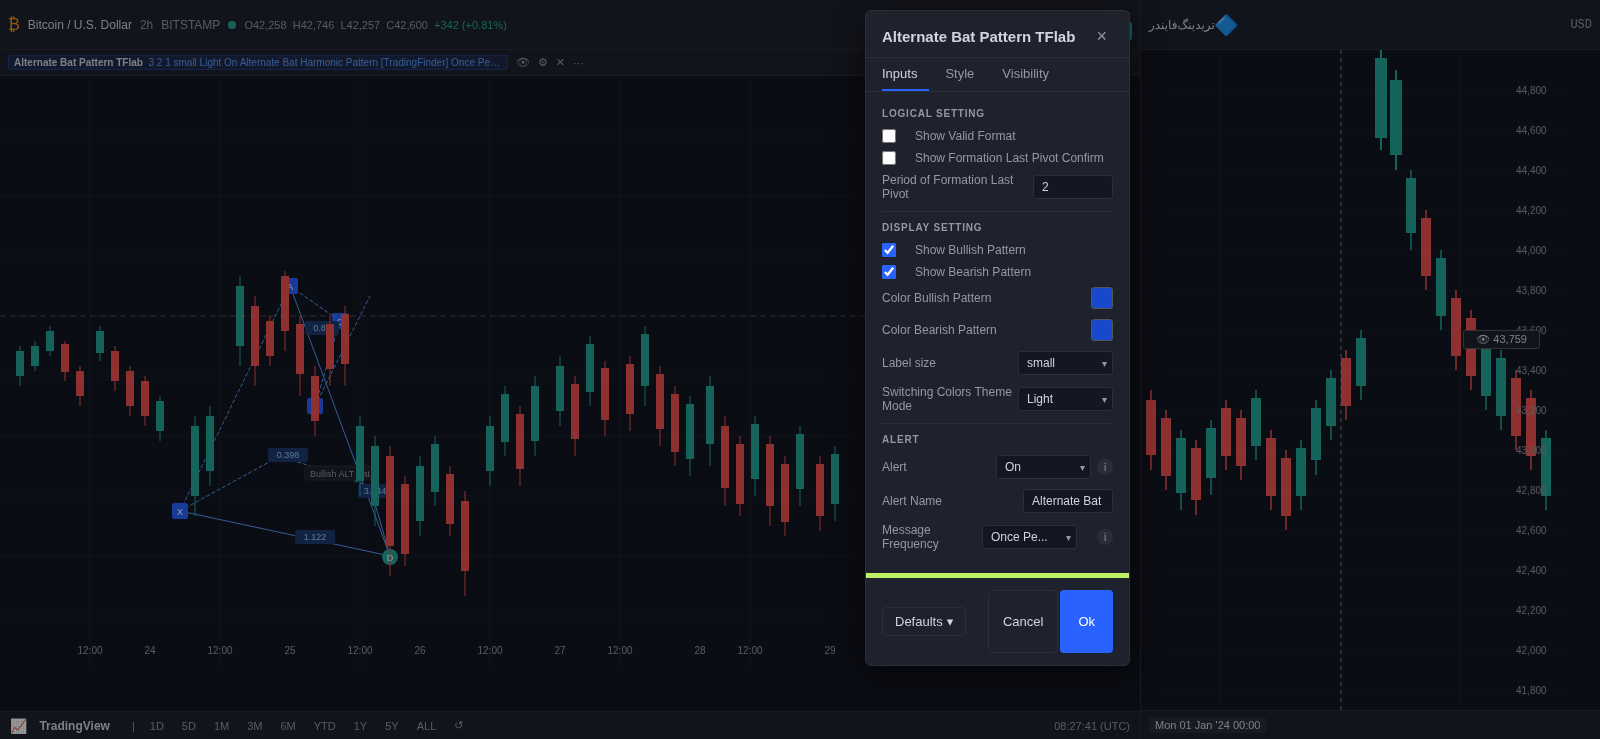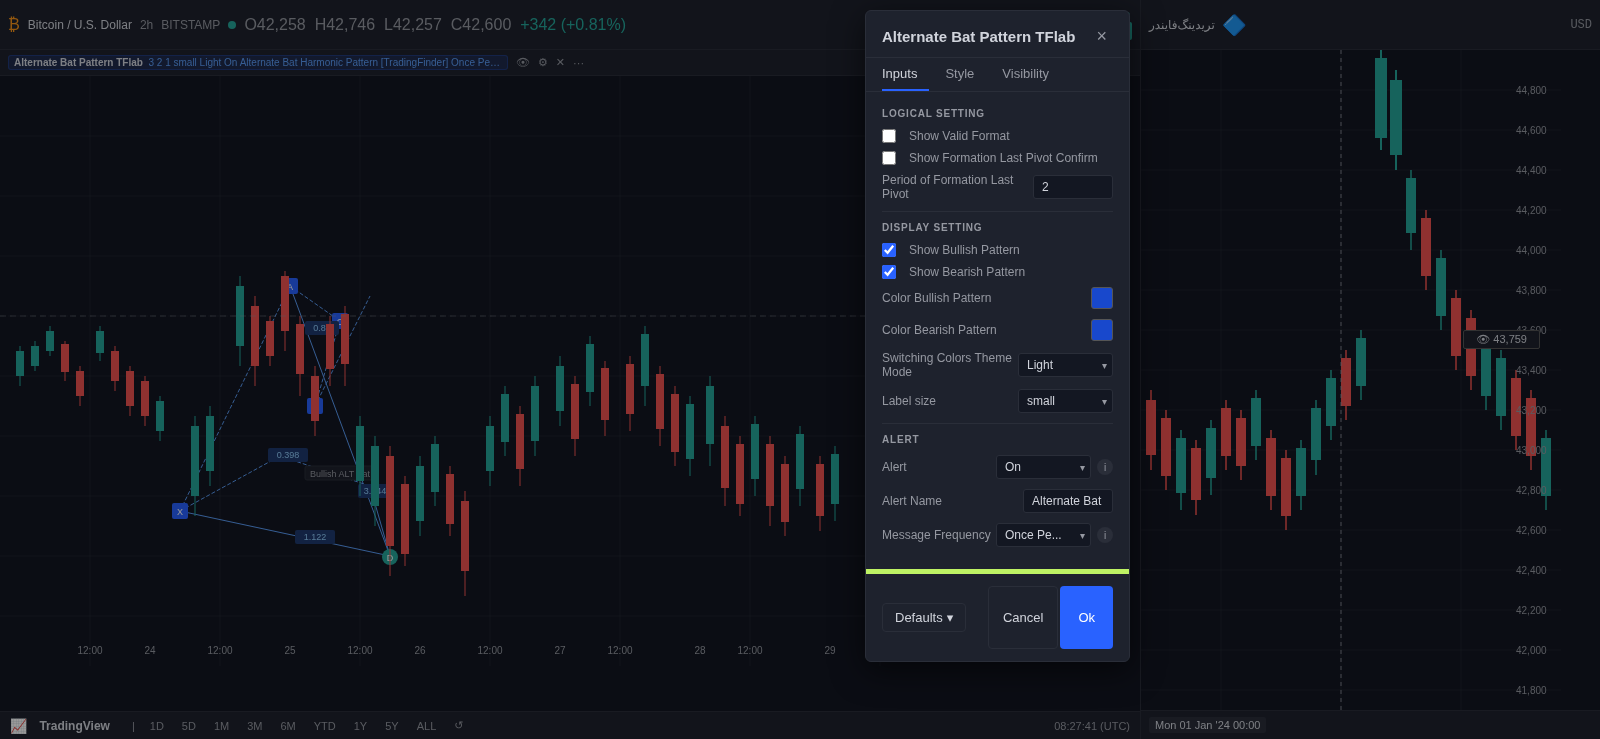--- a/index.html
+++ b/index.html
@@ -203,21 +203,21 @@
       border-radius: 3px;
       color: #d1d4dc;
       padding: 4px 8px;
       font-size: 12px;
       text-align: left;
     }
 
     .checkbox-row {
       display: flex;
       align-items: center;
-      gap: 13px;
+      gap: 19px;
       margin-bottom: 8px;
     }
 
     .checkbox-input {
       width: 14px;
       height: 14px;
       accent-color: #2962ff;
       cursor: pointer;
     }
 
@@ -380,35 +380,34 @@
     }
 
     .right-panel-header {
       height: 50px;
       background: #1e222d;
       border-bottom: 1px solid #2a2e39;
       display: flex;
       align-items: center;
       justify-content: flex-end;
       padding: 0 8px;
-      gap: 8px;
     }
   </style>
 </head>
 <body>
 
 <div id="chart-area">
 
   <div class="top-bar">
     <span style="color:#f7931a;font-size:16px;">₿</span>
     <span style="color:#d1d4dc;font-size:12px;">Bitcoin / U.S. Dollar</span>
     <span style="color:#9598a1;font-size:12px;">2h</span>
     <span style="color:#9598a1;font-size:12px;">BITSTAMP</span>
     <span class="dot-green"></span>
-    <span style="color:#9598a1;font-size:16px;">
+    <span style="color:#9598a1;font-size:11px;">
       <span>O42,258</span>&nbsp;
       <span>H42,746</span>&nbsp;
       <span>L42,257</span>&nbsp;
       <span>C42,600</span>&nbsp;
       <span style="color:#26a69a;">+342 (+0.81%)</span>
     </span>
 
     <div style="margin-left:auto;display:flex;align-items:center;gap:6px;">
       <div style="display:flex;flex-direction:column;align-items:center;">
         <span class="sell-price" style="color:#ef5350;font-size:11px;font-weight:bold;">94,996</span>
@@ -809,38 +808,38 @@
         <div class="color-swatch" style="background:#1848cc;"></div>
       </div>
 
       <div class="form-row">
         <span class="form-label">Color Bearish Pattern</span>
         <div class="color-swatch" style="background:#1848cc;"></div>
       </div>
 
 
       <div class="form-row">
-        <span class="form-label">Switching Colors Theme Mode</span>
-        <div class="select-wrapper">
-          <select class="select-input">
-            <option value="Light">Light</option>
-            <option value="Dark">Dark</option>
-            <option value="Auto">Auto</option>
-          </select>
-        </div>
-      </div>
-
-      <div class="form-row">
         <span class="form-label">Label size</span>
         <div class="select-wrapper">
           <select class="select-input">
             <option value="small">small</option>
             <option value="normal">normal</option>
             <option value="large">large</option>
             <option value="tiny">tiny</option>
+          </select>
+        </div>
+      </div>
+
+      <div class="form-row">
+        <span class="form-label">Switching Colors Theme Mode</span>
+        <div class="select-wrapper">
+          <select class="select-input">
+            <option value="Light">Light</option>
+            <option value="Dark">Dark</option>
+            <option value="Auto">Auto</option>
           </select>
         </div>
       </div>
 
       <div class="section-divider"></div>
 
       <div class="section-label">ALERT</div>
 
       <div class="form-row">
         <span class="form-label">Alert</span>
@@ -855,21 +854,21 @@
         </div>
       </div>
 
       <div class="form-row">
         <span class="form-label">Alert Name</span>
         <input class="form-input" type="text" value="Alternate Bat" style="width: 90px;">
       </div>
 
       <div class="form-row">
         <span class="form-label">Message Frequency</span>
-        <div style="display:flex;align-items:center;gap:6px;">
+        <div style="display:flex;align-items:center;gap:20px;">
           <div class="select-wrapper">
             <select class="select-input">
               <option value="once_per_bar">Once Pe...</option>
               <option value="per_bar">Per Bar</option>
               <option value="once">Once</option>
             </select>
           </div>
           <div class="info-icon">i</div>
         </div>
       </div>

